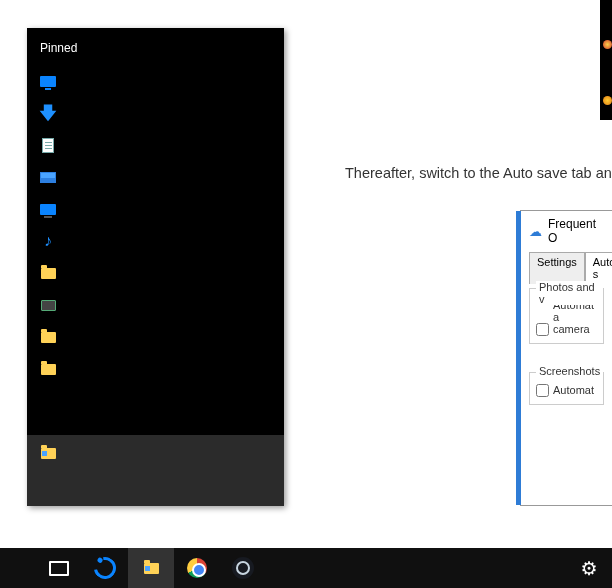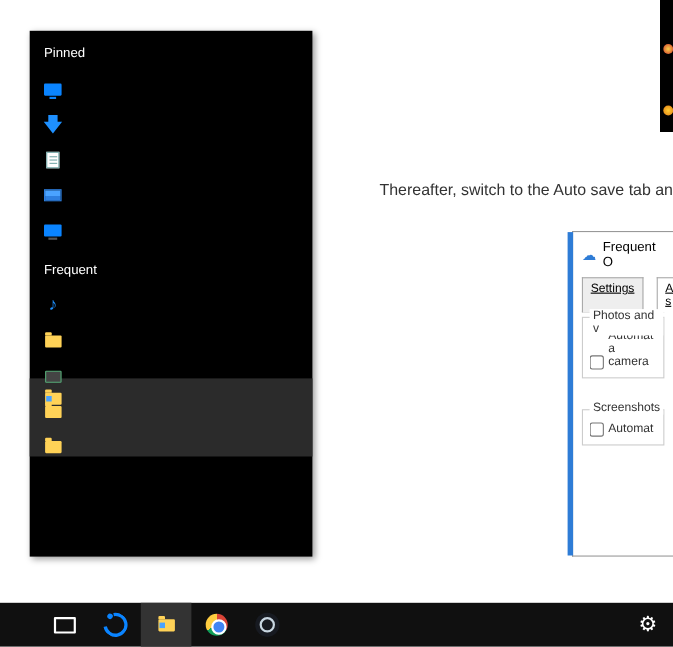--- a/index.html
+++ b/index.html
@@ -10,21 +10,21 @@
   .jumplist {
     position: absolute;
     left: 27px;
     top: 28px;
     width: 257px;
     height: 478px;
     background: #000;
     color: #fff;
     box-shadow: 2px 2px 6px rgba(0,0,0,0.4);
   }
-  .jl-content { height: 316px; }
+  .jl-content { height: 407px; }
   .jl-footer {
     height: 71px;
     background: #2b2b2b;
     padding: 10px 13px;
   }
   .jl-section-title {
     font-size: 12px;
     font-weight: 400;
     color: #fff;
     padding: 13px 13px 10px 13px;
@@ -81,21 +81,21 @@
     position: absolute;
     left: -5px; top: 0; width: 5px; height: 100%;
     background: #2e7cd6;
   }
   .od-title {
     display:flex; align-items:center; gap:6px;
     padding: 6px 8px;
     font-size: 12px;
   }
   .od-cloud { color:#2e7cd6; font-size:13px; }
-  .od-tabs { display:flex; padding: 0 8px; gap:12px;text-decoration:underline; }
+  .od-tabs { display:flex; padding: 0 8px; gap:0; }
   .od-tab {
     border: 1px solid #aaa;
     border-bottom: none;
     padding: 3px 7px;
     background: #eee;
     font-size: 11px;
     position: relative;
     top: 1px;
     cursor: pointer;
   }
@@ -231,21 +231,20 @@
         <span class="jl-icon">
             <span class="ic-image"></span>
           </span>
       </div>
       <div class="jl-item">
         <span class="jl-icon">
             <span class="ic-pc"></span>
           </span>
       </div>
 
-      <div class="jl-section-title">Frequent</div>
 
       <div class="jl-item">
         <span class="jl-icon ic-music">♪</span>
       </div>
       <div class="jl-item">
         <span class="jl-icon">
             <span class="ic-folder"></span>
           </span>
       </div>
       <div class="jl-item">

